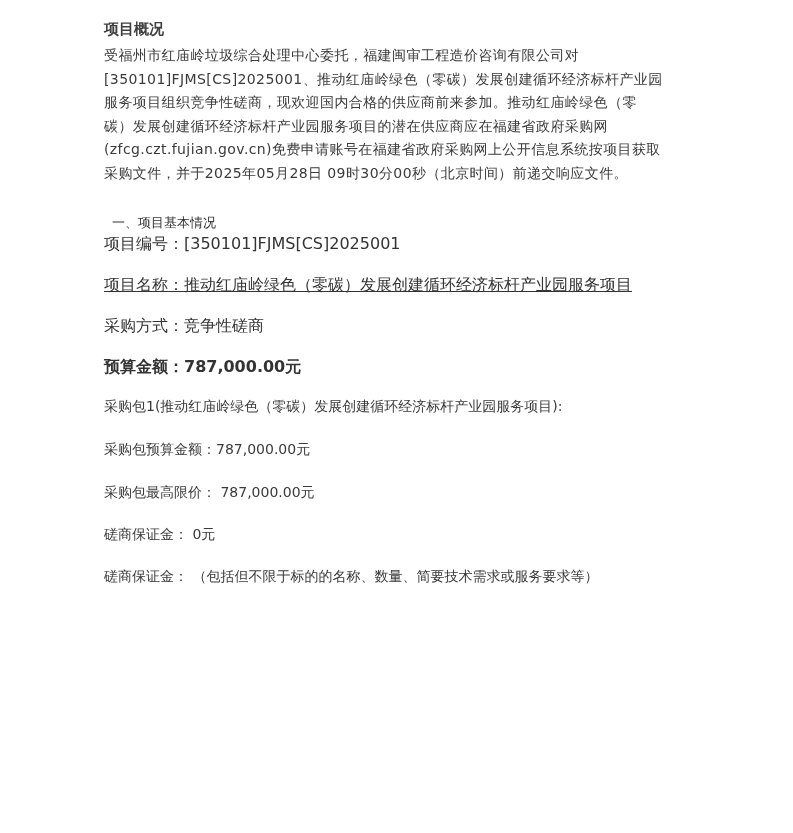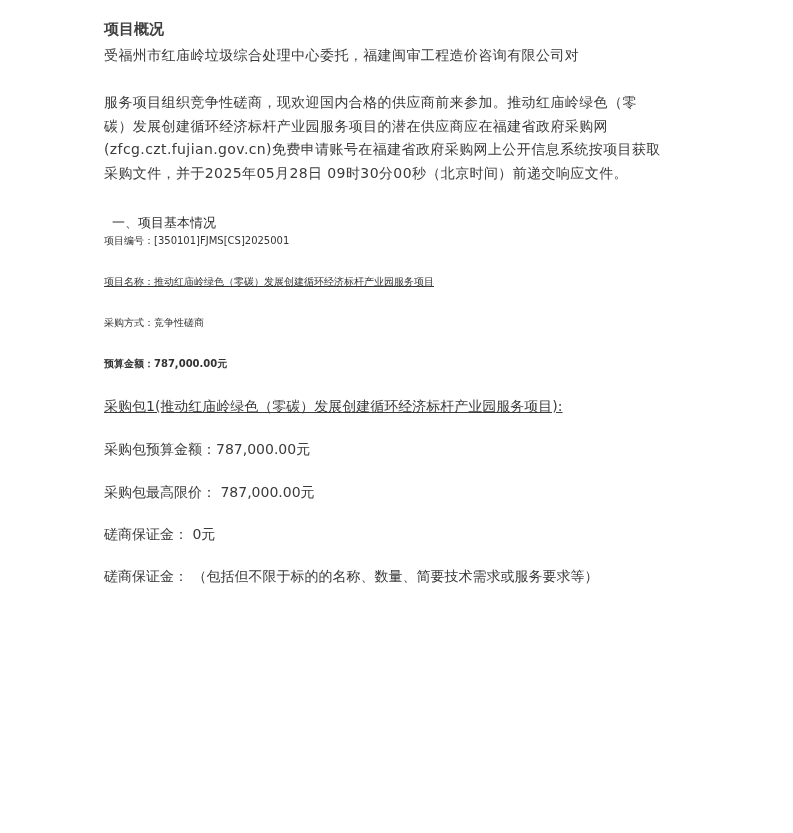--- a/index.html
+++ b/index.html
@@ -2,32 +2,32 @@
 <html><head>
 <meta charset="utf-8">
 <style>
   html, body { margin: 0; padding: 0; background: #ffffff; }
   body { width: 793px; height: 833px; position: relative; overflow: hidden;
          font-family: "DejaVu Sans", "Liberation Sans", sans-serif; color: #222222; }
   .page { position: absolute; left: 104px; top: 18px; width: 590px; }
   .title { font-size: 15px; font-weight: bold; color: #404040; margin: 0 0 4px 0; line-height: 22px; }
   .intro { font-size: 14px; line-height: 23.5px; color: #3a3a3a; margin: 0; letter-spacing: 0.4px; text-align: justify; }
   .section-heading { position: absolute; left: 104px; top: 206px; font-size: 13px; font-weight: normal; color: #333333; margin: 8px; }
-  .field { position: absolute; left: 104px; font-size: 10px; color: #333333; white-space: nowrap; margin: 0; }
+  .field { position: absolute; left: 104px; font-size: 16px; color: #333333; white-space: nowrap; margin: 0; }
   .field.large { font-size: 14px; color: #3a3a3a; }
   .field .value { margin-left: 0; }
 </style>
 </head>
 <body>
 
 <div class="page">
   <h2 class="title">项目概况</h2>
   <p class="intro">
     <span>受福州市红庙岭垃圾综合处理中心委托，福建闽审工程造价咨询有限公司对</span><br>
-    <br>
+    <span>[350101]FJMS[CS]2025001、推动红庙岭绿色（零碳）发展创建循环经济标杆产业园</span><br>
     <span>服务项目组织竞争性磋商，现欢迎国内合格的供应商前来参加。推动红庙岭绿色（零</span><br>
     <span>碳）发展创建循环经济标杆产业园服务项目的潜在供应商应在福建省政府采购网</span><br>
     <span>(zfcg.czt.fujian.gov.cn)免费申请账号在福建省政府采购网上公开信息系统按项目获取</span><br>
     <span>采购文件，并于2025年05月28日 09时30分00秒（北京时间）前递交响应文件。</span>
   </p>
 </div>
 
 <h3 class="section-heading">一、项目基本情况</h3>
 
 <p class="field" style="top:234px;">
@@ -36,21 +36,21 @@
 <p class="field" style="top:275px;text-decoration:underline;">
   <span>项目名称：</span><span class="value">推动红庙岭绿色（零碳）发展创建循环经济标杆产业园服务项目</span>
 </p>
 <p class="field" style="top:316px;">
   <span>采购方式：</span><span class="value">竞争性磋商</span>
 </p>
 <p class="field" style="top:357px;font-weight:bold;">
   <span>预算金额：</span><span class="value">787,000.00元</span>
 </p>
 
-<p class="field large" style="top:398px;text-decoration:underline;">采购包1(推动红庙岭绿色（零碳）发展创建循环经济标杆产业园服务项目):</p>
+<p class="field large" style="top:398px;">采购包1(推动红庙岭绿色（零碳）发展创建循环经济标杆产业园服务项目):</p>
 
 <p class="field large" style="top:441px;">
   <span>采购包预算金额：</span><span class="value">787,000.00元</span>
 </p>
 <p class="field large" style="top:484px;">
   <span>采购包最高限价：</span><span class="value"> 787,000.00元</span>
 </p>
 <p class="field large" style="top:526px;">
   <span>磋商保证金：</span><span class="value"> 0元</span>
 </p>

